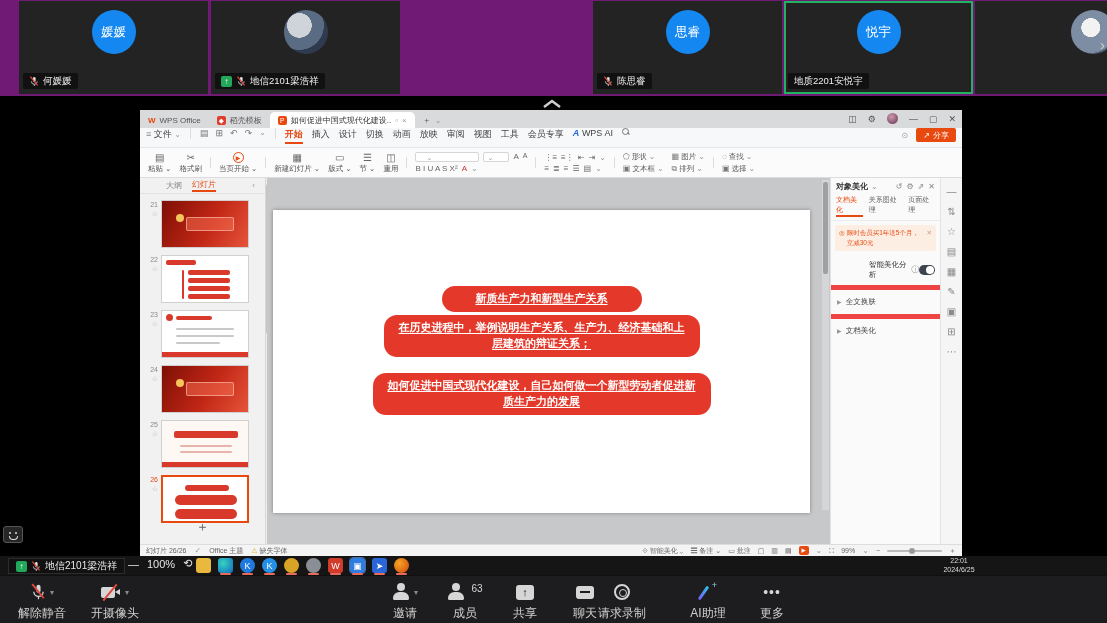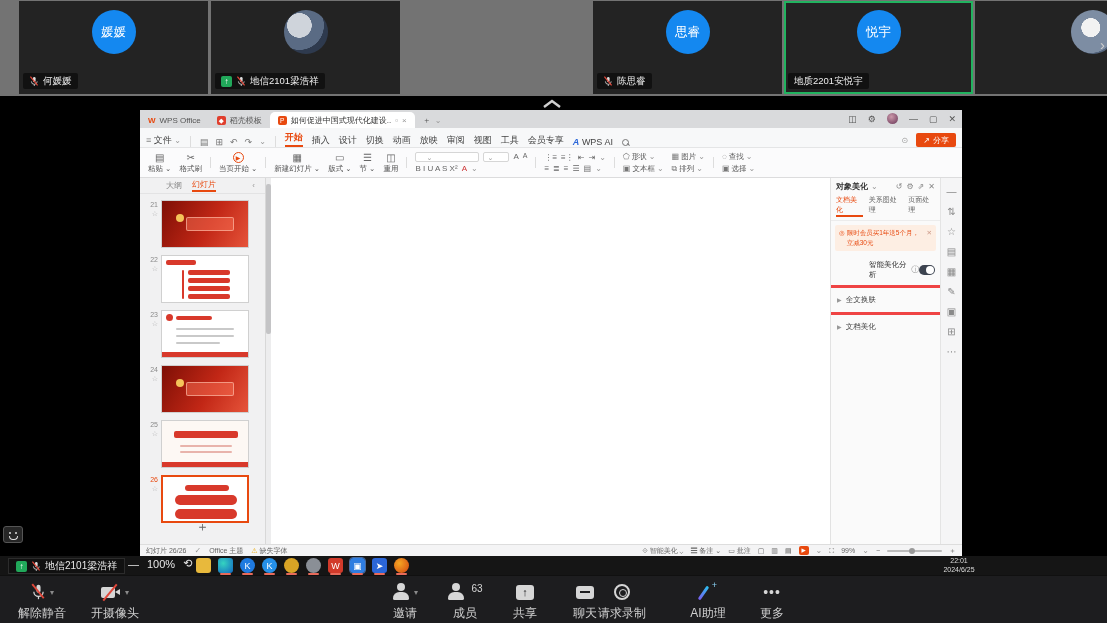--- a/index.html
+++ b/index.html
@@ -1,21 +1,21 @@
 <!DOCTYPE html>
 <html><head>
 <meta charset="utf-8">
 <style>
   * { margin:0; padding:0; box-sizing:border-box; }
   html,body { background:#000; }
   body { font-family:"Liberation Sans", sans-serif; }
   .stage { position:relative; width:1107px; height:623px; background:#000; overflow:hidden; }
 
   
-  .tiles { position:absolute; left:0; top:0; width:1107px; height:96px; background:#737373; }
+  .tiles { position:absolute; left:0; top:0; width:1107px; height:96px; background:#701a75; }
   .tile { position:absolute; top:1px; width:189px; height:93px; background:#232323; }
   .tile.active { border:2px solid #21b35f; }
   .av { position:absolute; left:50%; top:9px; transform:translateX(-50%); width:44px; height:44px; border-radius:50%; }
   .av.blue { background:#1488f0; color:#fff; display:flex; align-items:center; justify-content:center; font-size:12.5px; }
   .av.photo1 { background:radial-gradient(circle at 35% 35%, #cfd4db 0 30%, #5a6b84 31% 60%, #2e3a4e 61%); }
   .av.photo2 { background:radial-gradient(circle at 50% 45%, #e03028 0 52%, #b01410 53% 72%, #e8e4de 73%); }
   .av.photo3 { background:radial-gradient(circle at 45% 40%, #f2f2f2 0 26%, #7d8da3 27% 70%, #54657d 71%); }
   .chip { position:absolute; left:4px; bottom:5px; height:16px; background:rgba(12,12,12,.8); display:flex; align-items:center; gap:4px; padding:0 6px; font-size:9.5px; color:#ececec; border-radius:2px; white-space:nowrap; }
   .sharebadge { width:11px; height:11px; background:#21a85a; border-radius:2px; color:#fff; font-size:8px; line-height:11px; text-align:center; }
   .next-chev { position:absolute; right:2px; top:36px; color:#cfcfcf; font-size:15px; }
@@ -26,21 +26,21 @@
   .tabbar { position:absolute; left:0; top:0; width:100%; height:18px; background:#d9dadc; display:flex; align-items:flex-end; }
   .wtab { display:flex; align-items:center; gap:4px; height:16px; padding:0 8px; font-size:8px; color:#555; }
   .wtab .logo { font-weight:bold; color:#e8490f; font-size:8px; }
   .sq-ic { width:9px; height:9px; border-radius:2px; color:#fff; font-size:6.5px; line-height:9px; text-align:center; }
   .doc-tab { background:#fff; border-radius:5px 5px 0 0; max-width:200px; }
   .doc-tab .title { max-width:118px; overflow:hidden; white-space:nowrap; text-overflow:ellipsis; color:#333; }
   .dim { color:#999; font-size:8px; }
   .winctl { position:absolute; right:6px; top:3px; display:flex; gap:11px; align-items:center; color:#555; font-size:9px; }
   .avatar-mini { width:11px; height:11px; border-radius:50%; background:radial-gradient(circle at 40% 35%, #c9a, #635); }
 
-  .menurow { position:absolute; left:0; top:18px; width:100%; height:20px; background:#f7f8f9; border-bottom:1px solid #e4e5e6; display:flex; align-items:flex-end; padding:0 6px; gap:9px; font-size:9px; color:#444; }
+  .menurow { position:absolute; left:0; top:18px; width:100%; height:20px; background:#f7f8f9; border-bottom:1px solid #e4e5e6; display:flex; align-items:flex-start; padding:0 6px; gap:9px; font-size:9px; color:#444; }
   .menu-item.on { color:#e8490f; font-weight:bold; border-bottom:2px solid #e8490f; padding-bottom:1px; }
   .qicons { display:flex; gap:7px; color:#777; font-size:9px; }
   .vsep { width:1px; height:11px; background:#ddd; }
   .ai-badge { color:#2a66d9; font-weight:bold; font-style:italic; }
   .mag { position:relative; width:8px; height:8px; }
   .mag::before { content:""; position:absolute; left:0; top:0; width:5px; height:5px; border:1px solid #777; border-radius:50%; }
   .mag::after { content:""; position:absolute; left:5px; top:5px; width:3px; height:1px; background:#777; transform:rotate(45deg); }
   .share-pill { margin-left:auto; display:flex; align-items:center; gap:8px; }
   .share-btn { background:#e8490f; color:#fff; border-radius:2px; padding:1.5px 7px; font-size:8px; display:flex; gap:3px; align-items:center; }
 
@@ -86,21 +86,21 @@
   .rp-head { height:16px; display:flex; align-items:center; gap:3px; padding:0 5px; }
   .rp-title { font-size:8px; font-weight:bold; color:#333; }
   .rp-icons { margin-left:auto; display:flex; gap:4px; color:#888; font-size:8px; }
   .rp-tabs { display:flex; gap:6px; padding:1px 5px 3px; border-bottom:1px solid #ececec; font-size:7px; color:#666; }
   .rp-tabs .on { color:#e8490f; border-bottom:2px solid #e8490f; }
   .promo { margin:4px 4px; background:#fdeee3; border-radius:2px; padding:3px 4px; color:#e8490f; font-size:6.5px; line-height:1.5; display:flex; gap:2px; }
   .promo .x { color:#c98; margin-left:auto; }
   .tgl-row { display:flex; align-items:center; padding:5px 5px; font-size:7.5px; color:#333;margin-left:33px; }
   .toggle { margin-left:auto; width:18px; height:10px; border-radius:5px; background:#3d4450; position:relative; }
   .toggle::after { content:""; position:absolute; right:1px; top:1px; width:8px; height:8px; border-radius:50%; background:#fff; }
-  .rp-sec { display:flex; align-items:center; gap:4px; padding:7px 6px; border-top:3px solid #ef4444; color:#444; }
+  .rp-sec { display:flex; align-items:center; gap:4px; padding:7px 6px; border-top:5px solid #ef4444; color:#444; }
   .rp-sec .tri { font-size:6px; color:#999; }
 
   .vtools { position:absolute; right:0; top:68px; width:22px; bottom:12px; background:#f5f5f6; border-left:1px solid #e4e4e4; display:flex; flex-direction:column; align-items:center; gap:9px; padding-top:8px; font-size:10px; color:#8a8a8a; }
 
   .statusbar { position:absolute; left:0; bottom:0; width:100%; height:12px; background:#f4f4f5; border-top:1px solid #ddd; display:flex; align-items:center; font-size:7px; color:#666; padding:0 6px; gap:8px; }
   .sb-right { margin-left:auto; display:flex; align-items:center; gap:7px; }
   .warn { color:#e9a700; }
   .sb-play { width:10px; height:9px; background:#e8490f; color:#fff; border-radius:2px; font-size:5.5px; line-height:9px; text-align:center; }
   .sb-slider { width:55px; height:2px; background:#bbb; border-radius:1px; position:relative; }
   .sb-slider::after { content:""; position:absolute; left:40%; top:-2px; width:6px; height:6px; border-radius:50%; background:#999; }
@@ -453,20 +453,30 @@
           <div class="rbar" style="left:12px;top:32px;width:62px;height:10px;border-radius:5px"></div>
         </div>
       </div>
 
       <div class="plus-btn">＋</div>
     </div>
     <div class="lp-scroll">
         <div class="tmb"></div>
       </div>
 
+    <div class="canvas">
+      <div class="slide">
+        <div class="redbox" style="top:76px;width:200px;font-size:11px"><span>新质生产力和新型生产关系</span></div>
+        <div class="redbox" style="top:105px;width:316px;font-size:11px"><span>在历史进程中，举例说明生产关系、生产力、经济基础和上层建筑的辩证关系；</span></div>
+        <div class="redbox" style="top:163px;width:338px;font-size:11px"><span>如何促进中国式现代化建设，自己如何做一个新型劳动者促进新质生产力的发展</span></div>
+      </div>
+      <div class="cv-scroll">
+          <div class="tmb"></div>
+        </div>
+    </div>
 
     <div class="rpane">
       <div class="rp-head">
         <span class="rp-title">对象美化</span>
           <span class="dim">⌄</span>
         <span class="rp-icons">
           <span>↺</span>
           <span>⚙</span>
           <span>⇗</span>
           <span>✕</span>

